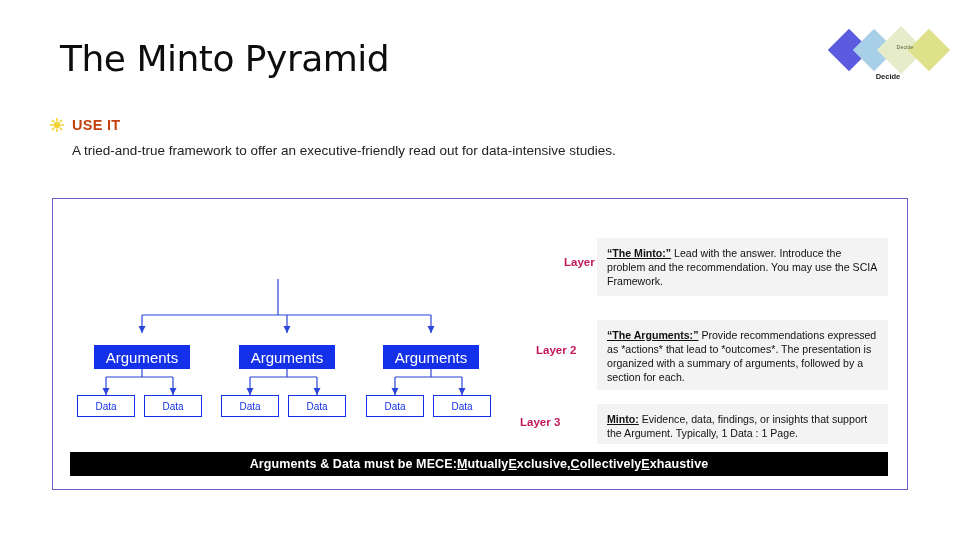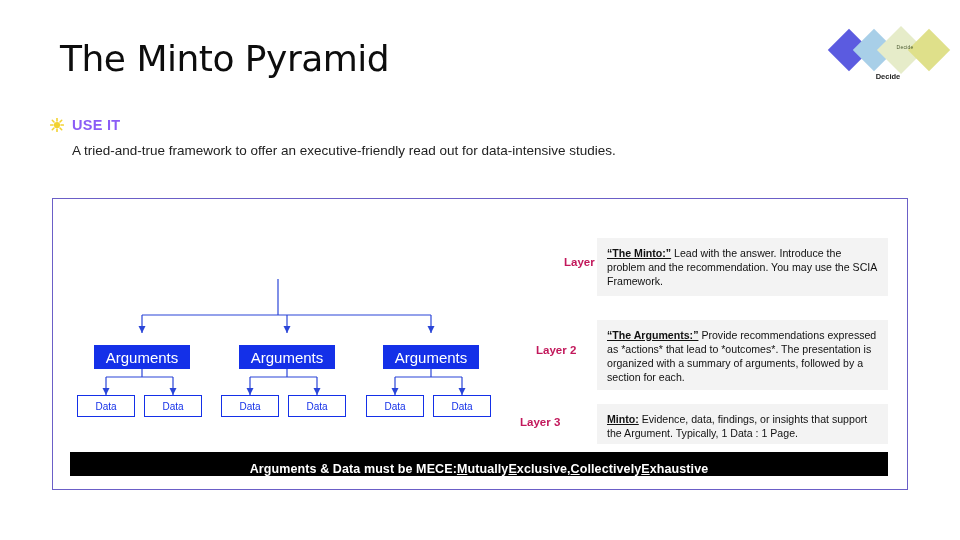--- a/index.html
+++ b/index.html
@@ -79,21 +79,21 @@
     width: 14px;
     height: 14px;
     position: relative;
     display: inline-block;
   }
   .sun-icon svg { display: block; }
   .useit-label {
     font-size: 14.5px;
     font-weight: bold;
     letter-spacing: .3px;
-    color: #8b5cf6;
+    color: #c2410c;
   }
   .subtitle {
     position: absolute;
     left: 72px;
     top: 143px;
     font-size: 13.5px;
     color: #222;
   }
 
   
@@ -225,21 +225,21 @@
     position: absolute;
     left: 70px;
     top: 452px;
     width: 818px;
     height: 24px;
     background: #000000;
     color: #ffffff;
     font-size: 12.5px;
     font-weight: bold;
     display: flex;
-    align-items: flex-end;
+    align-items: center;
     justify-content: center;
     letter-spacing: .1px;
   }
   .mece-banner u { text-decoration: underline; }
 </style>
 </head>
 <body>
 
 <div class="logo-wrap">
   <div class="diamond d1"></div>

